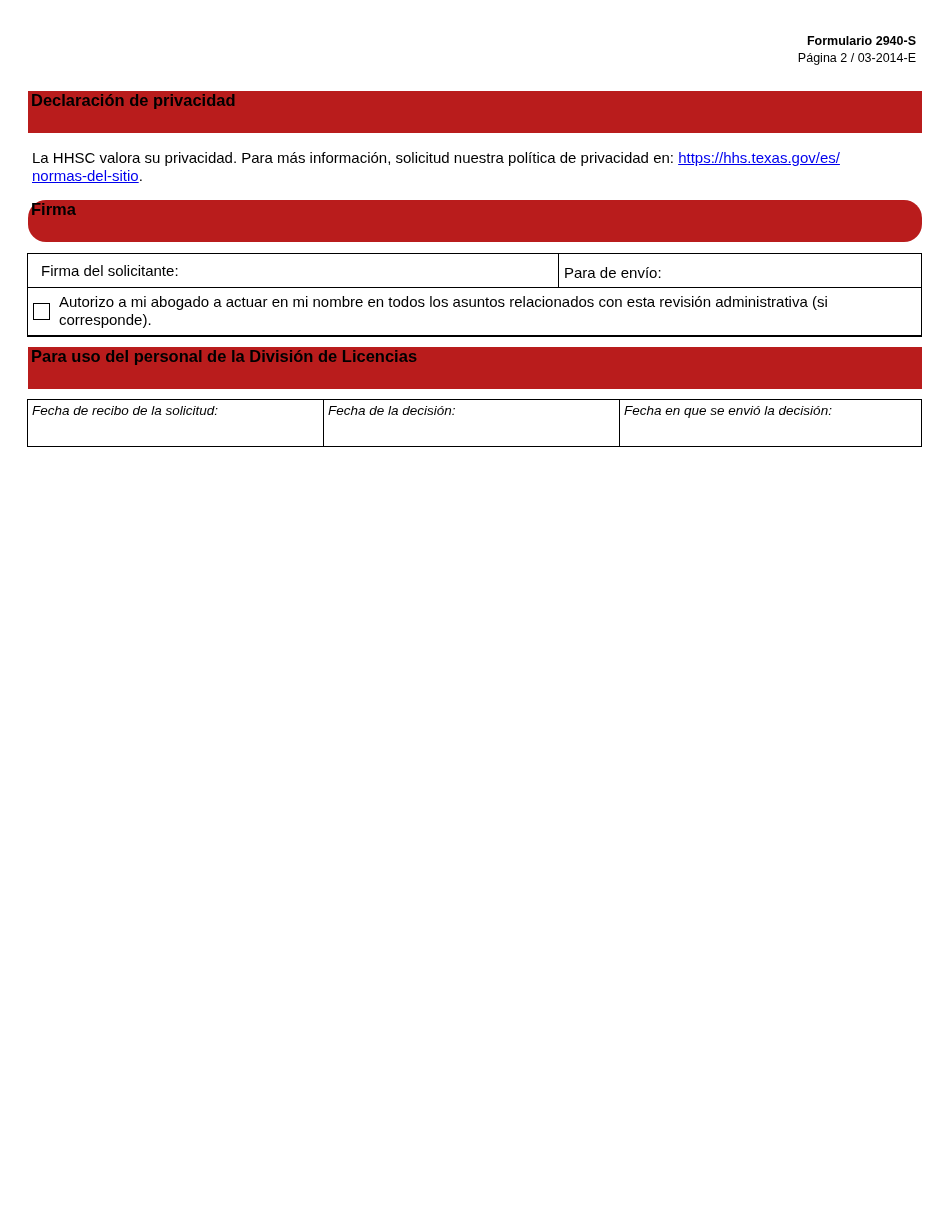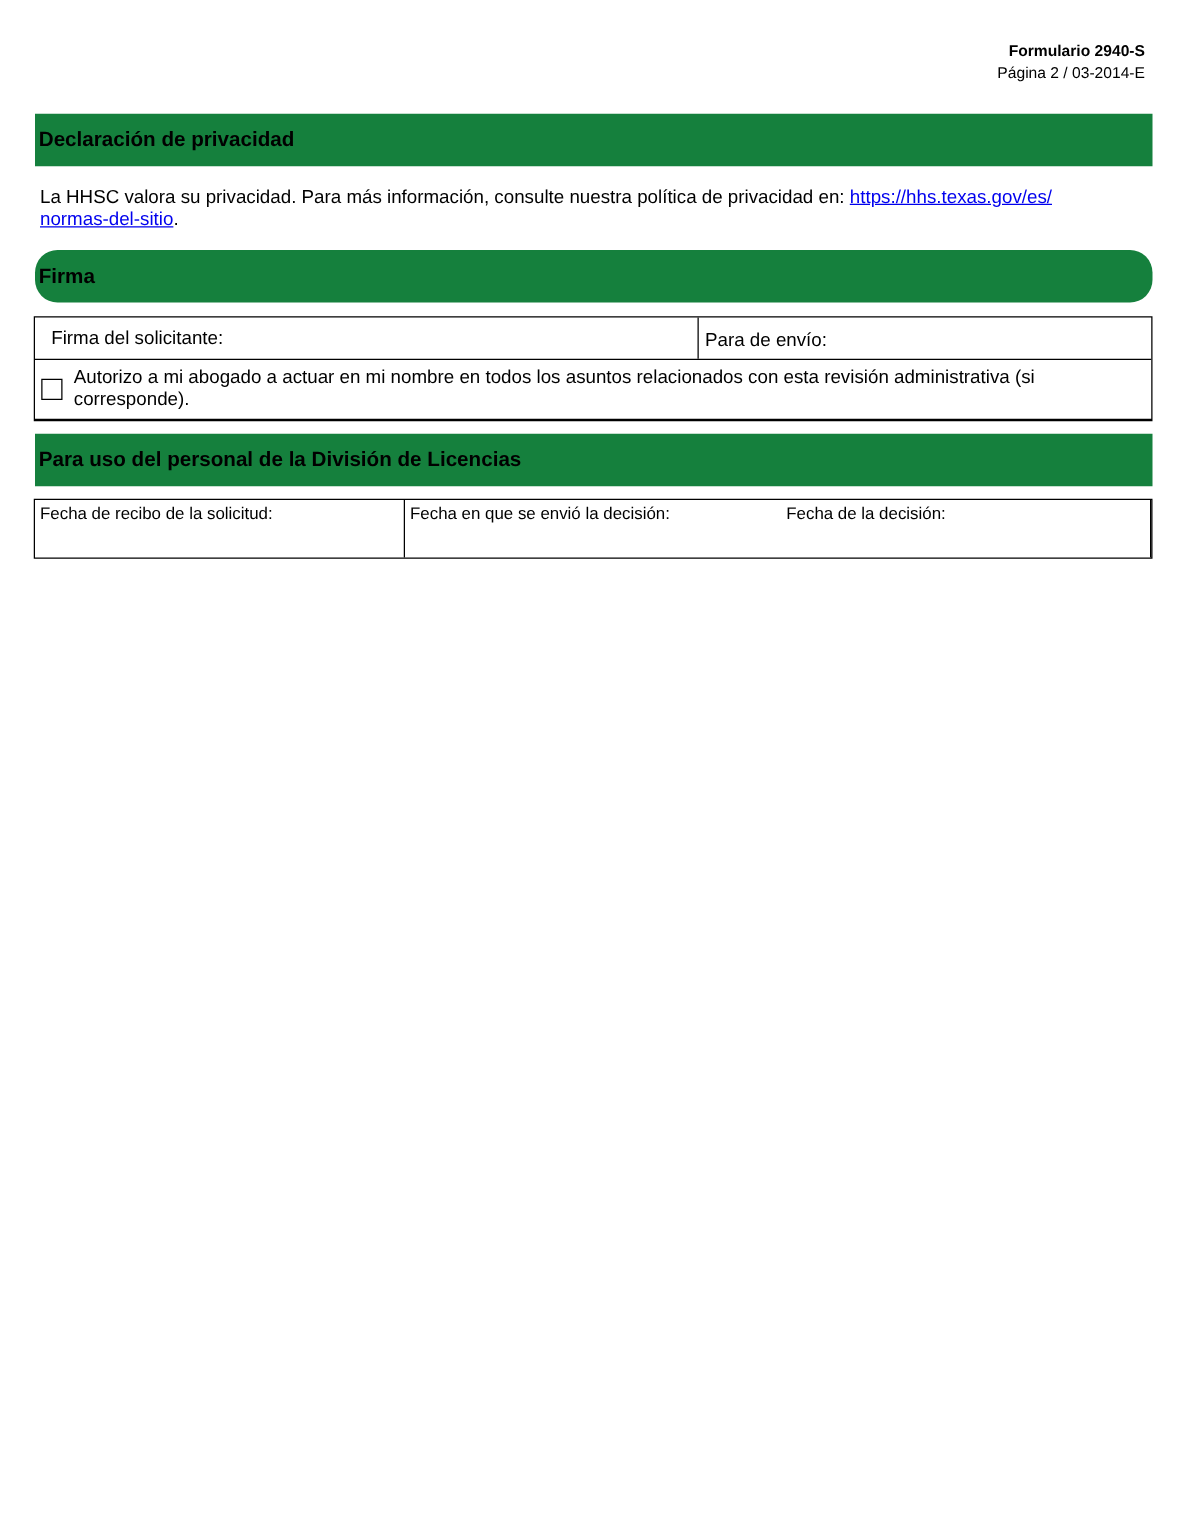--- a/index.html
+++ b/index.html
@@ -24,25 +24,25 @@
       line-height: 17px;
     }
     .page-header .form-number {
       font-weight: bold;
     }
     .section-bar {
       position: absolute;
       left: 28px;
       width: 894px;
       height: 42px;
-      background: #15803d;
+      background: #b91c1c;
       box-sizing: border-box;
       padding-left: 3px;
       display: flex;
-      align-items: center;
+      align-items: flex-start;
       font-weight: bold;
       font-size: 16.5px;
     }
     .privacy-text {
       position: absolute;
       left: 32px;
       top: 149px;
       width: 880px;
       font-size: 15px;
       line-height: 18px;
@@ -105,20 +105,21 @@
     }
     .staff-table {
       position: absolute;
       left: 27px;
       top: 399px;
       width: 895px;
       height: 48px;
       border: 1px solid #000;
       box-sizing: border-box;
       display: flex;
+      font-style: italic;
     }
     .staff-cell {
       box-sizing: border-box;
       padding-left: 4px;
       padding-top: 3px;
       font-size: 13.5px;
       height: 100%;
     }
     .staff-cell.c1 { width: 296px; border-right: 1px solid #000; }
     .staff-cell.c2 { width: 296px; border-right: 1px solid #000; }
@@ -130,21 +131,21 @@
 <div class="page-header">
   <div class="form-number">Formulario 2940-S</div>
   <div>Página 2  / 03-2014-E</div>
 </div>
 
 <div class="section-bar" style="top:91px;">
   <span>Declaración de privacidad</span>
 </div>
 
 <div class="privacy-text">
-  <span>La HHSC valora su privacidad. Para más información, consulte nuestra política de privacidad en: </span><a title="https://hhs.texas.gov/es/normas-del-sitio"><span>https://hhs.texas.gov/es/</span><br><span>normas-del-sitio</span></a><span>.</span>
+  <span>La HHSC valora su privacidad. Para más información, solicitud nuestra política de privacidad en: </span><a title="https://hhs.texas.gov/es/normas-del-sitio"><span>https://hhs.texas.gov/es/</span><br><span>normas-del-sitio</span></a><span>.</span>
 </div>
 
 <div class="section-bar" style="top:200px;border-radius:18px;">
   <span>Firma</span>
 </div>
 
 <div class="firma-table">
   <div class="firma-row1">
     <div class="firma-sig">
       <span>Firma del solicitante:</span>
@@ -160,19 +161,19 @@
 </div>
 
 <div class="section-bar" style="top:347px;">
   <span>Para uso del personal de la División de Licencias</span>
 </div>
 
 <div class="staff-table">
   <div class="staff-cell c1">
     <span>Fecha de recibo de la solicitud:</span>
   </div>
+  <div class="staff-cell c2">
+    <span>Fecha de la decisión:</span>
+  </div>
   <div class="staff-cell c3">
     <span>Fecha en que se envió la decisión:</span>
-  </div>
-  <div class="staff-cell c2">
-    <span>Fecha de la decisión:</span>
   </div>
 </div>
 
 </body></html>

